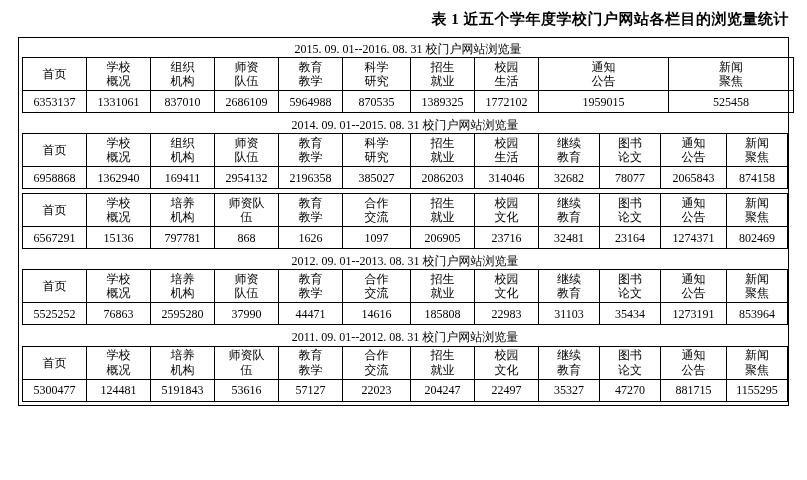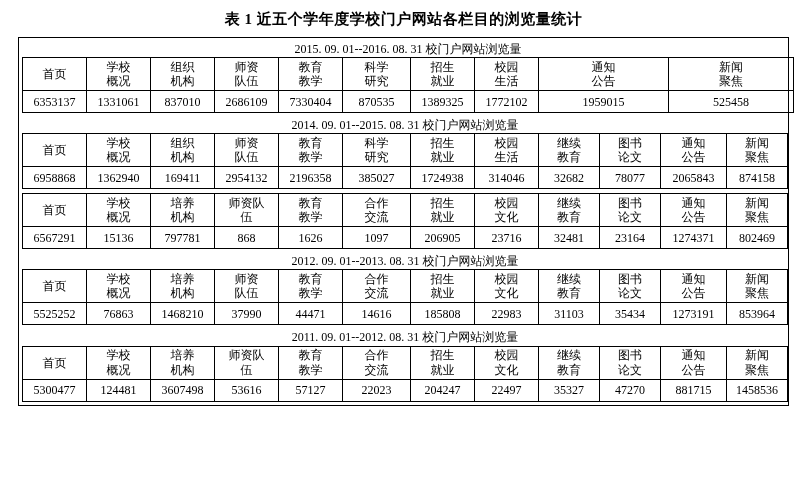--- a/index.html
+++ b/index.html
@@ -15,21 +15,21 @@
     overflow: hidden;
   }
   .page {
     width: 807px;
     height: 480px;
     position: relative;
     box-sizing: border-box;
     padding: 0 18px;
   }
   .caption {
-    text-align: center;
+    text-align: right;
     font-size: 15px;
     font-weight: bold;
     line-height: 1;
     padding-top: 12px;
     padding-bottom: 10px;
     letter-spacing: 0.5px;
   }
   .outer {
     border: 1px solid #000;
     box-sizing: border-box;
@@ -133,21 +133,21 @@
               <td>
                 <span>新闻</span>
                 <span>聚焦</span>
               </td>
             </tr>
             <tr class="val">
               <td>6353137</td>
               <td>1331061</td>
               <td>837010</td>
               <td>2686109</td>
-              <td>7330404</td>
+              <td>5964988</td>
               <td>870535</td>
               <td>1389325</td>
               <td>1772102</td>
               <td>1959015</td>
               <td>525458</td>
             </tr>
           </tbody>
         </table>
         <div class="blockgap"></div>
         <table class="block">
@@ -218,21 +218,21 @@
                 <span>聚焦</span>
               </td>
             </tr>
             <tr class="val">
               <td>6958868</td>
               <td>1362940</td>
               <td>169411</td>
               <td>2954132</td>
               <td>2196358</td>
               <td>385027</td>
-              <td>1724938</td>
+              <td>2086203</td>
               <td>314046</td>
               <td>32682</td>
               <td>78077</td>
               <td>2065843</td>
               <td>874158</td>
             </tr>
           </tbody>
         </table>
         <div class="blockgap"></div>
         <table class="block">
@@ -381,21 +381,21 @@
                 <span>公告</span>
               </td>
               <td>
                 <span>新闻</span>
                 <span>聚焦</span>
               </td>
             </tr>
             <tr class="val">
               <td>5525252</td>
               <td>76863</td>
-              <td>1468210</td>
+              <td>2595280</td>
               <td>37990</td>
               <td>44471</td>
               <td>14616</td>
               <td>185808</td>
               <td>22983</td>
               <td>31103</td>
               <td>35434</td>
               <td>1273191</td>
               <td>853964</td>
             </tr>
@@ -466,28 +466,28 @@
                 <span>公告</span>
               </td>
               <td>
                 <span>新闻</span>
                 <span>聚焦</span>
               </td>
             </tr>
             <tr class="val">
               <td>5300477</td>
               <td>124481</td>
-              <td>3607498</td>
+              <td>5191843</td>
               <td>53616</td>
               <td>57127</td>
               <td>22023</td>
               <td>204247</td>
               <td>22497</td>
               <td>35327</td>
               <td>47270</td>
               <td>881715</td>
-              <td>1458536</td>
+              <td>1155295</td>
             </tr>
           </tbody>
         </table>
       </div>
   </div>
 </div>
 
 </body></html>

